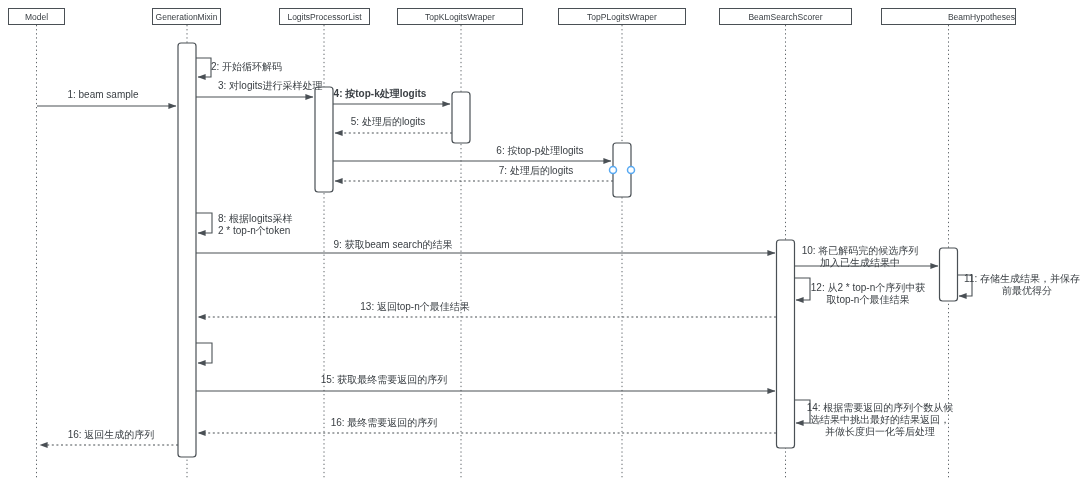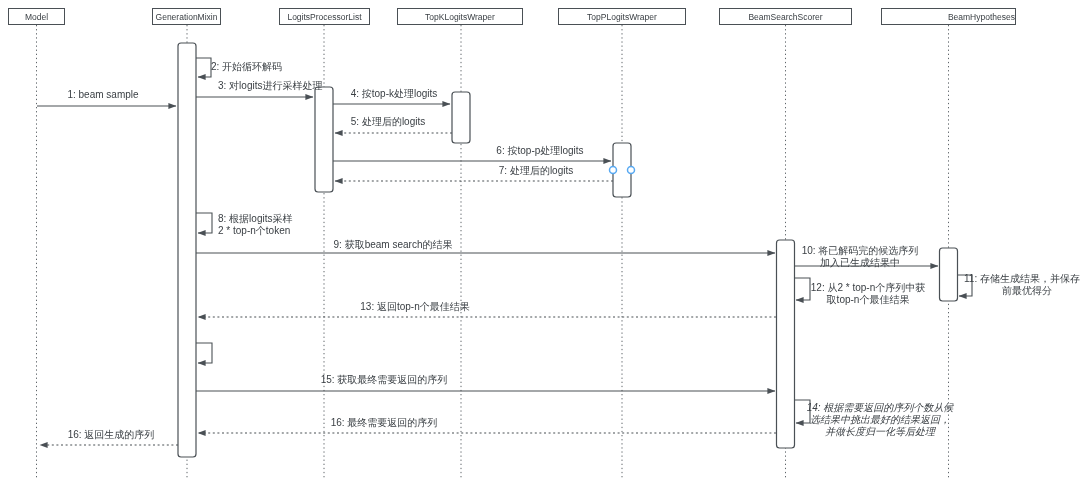--- a/index.html
+++ b/index.html
@@ -106,21 +106,21 @@
 
   <div class="lbl c" style="left:103px;top:89px;">
       <div class="ln">1: beam sample</div>
     </div>
   <div class="lbl l" style="left:211px;top:61px;">
       <div class="ln">2: 开始循环解码</div>
     </div>
   <div class="lbl l" style="left:218px;top:80px;">
       <div class="ln">3: 对logits进行采样处理</div>
     </div>
-  <div class="lbl c" style="left:394px;top:88px;">
+  <div class="lbl c" style="left:380px;top:88px;font-weight:bold;">
       <div class="ln">4: 按top-k处理logits</div>
     </div>
   <div class="lbl c" style="left:388px;top:116px;">
       <div class="ln">5: 处理后的logits</div>
     </div>
   <div class="lbl c" style="left:540px;top:145px;">
       <div class="ln">6: 按top-p处理logits</div>
     </div>
   <div class="lbl c" style="left:536px;top:165px;">
       <div class="ln">7: 处理后的logits</div>
@@ -143,21 +143,21 @@
   <div class="lbl c" style="left:868px;top:282px;">
     <div class="ln">12: 从2 * top-n个序列中获</div>
     <div class="ln">取top-n个最佳结果</div>
   </div>
   <div class="lbl c" style="left:391px;top:301px;margin-left:24px;">
       <div class="ln">13: 返回top-n个最佳结果</div>
     </div>
   <div class="lbl c" style="left:384px;top:374px;">
       <div class="ln">15: 获取最终需要返回的序列</div>
     </div>
-  <div class="lbl c" style="left:880px;top:402px;font-style:italic;">
+  <div class="lbl c" style="left:880px;top:402px;">
     <div class="ln">14: 根据需要返回的序列个数从候</div>
     <div class="ln">选结果中挑出最好的结果返回，</div>
     <div class="ln">并做长度归一化等后处理</div>
   </div>
   <div class="lbl c" style="left:384px;top:417px;">
       <div class="ln">16: 最终需要返回的序列</div>
     </div>
   <div class="lbl c" style="left:111px;top:429px;">
       <div class="ln">16: 返回生成的序列</div>
     </div>

